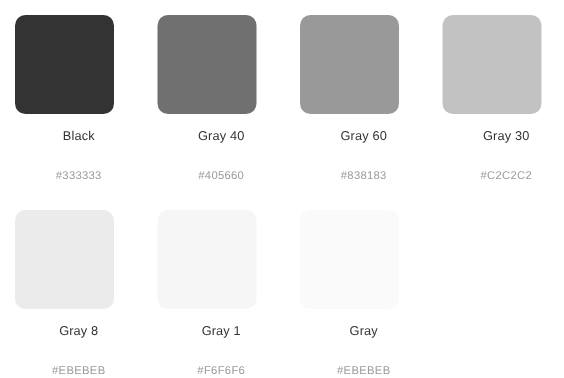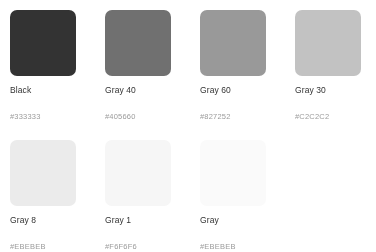--- a/index.html
+++ b/index.html
@@ -11,20 +11,21 @@
     width: 376px;
     height: 252px;
     background: #ffffff;
     font-family: "Liberation Sans", sans-serif;
     overflow: hidden;
   }
   #palette-grid {
     position: relative;
     width: 376px;
     height: 200px;
+    text-align: center;
   }
   .swatch-cell {
     position: absolute;
     width: 85px;
   }
   .swatch-chip {
     width: 66px;
     height: 66px;
     border-radius: 7px;
     box-sizing: border-box;
@@ -56,21 +57,21 @@
       <div class="swatch-hex">#333333</div>
     </div>
     <div class="swatch-cell" style="left: 105px; top: 10px;">
       <div class="swatch-chip" style="background: rgb(112, 112, 112);"></div>
       <div class="swatch-name">Gray 40</div>
       <div class="swatch-hex">#405660</div>
     </div>
     <div class="swatch-cell" style="left: 200px; top: 10px;">
       <div class="swatch-chip" style="background: rgb(153, 153, 153);"></div>
       <div class="swatch-name">Gray 60</div>
-      <div class="swatch-hex">#827252</div>
+      <div class="swatch-hex">#838183</div>
     </div>
     <div class="swatch-cell" style="left: 295px; top: 10px;">
       <div class="swatch-chip" style="background: rgb(194, 194, 194);"></div>
       <div class="swatch-name">Gray 30</div>
       <div class="swatch-hex">#C2C2C2</div>
     </div>
     <div class="swatch-cell" style="left: 10px; top: 140px;">
       <div class="swatch-chip" style="background: rgb(235, 235, 235);"></div>
       <div class="swatch-name">Gray 8</div>
       <div class="swatch-hex">#EBEBEB</div>

